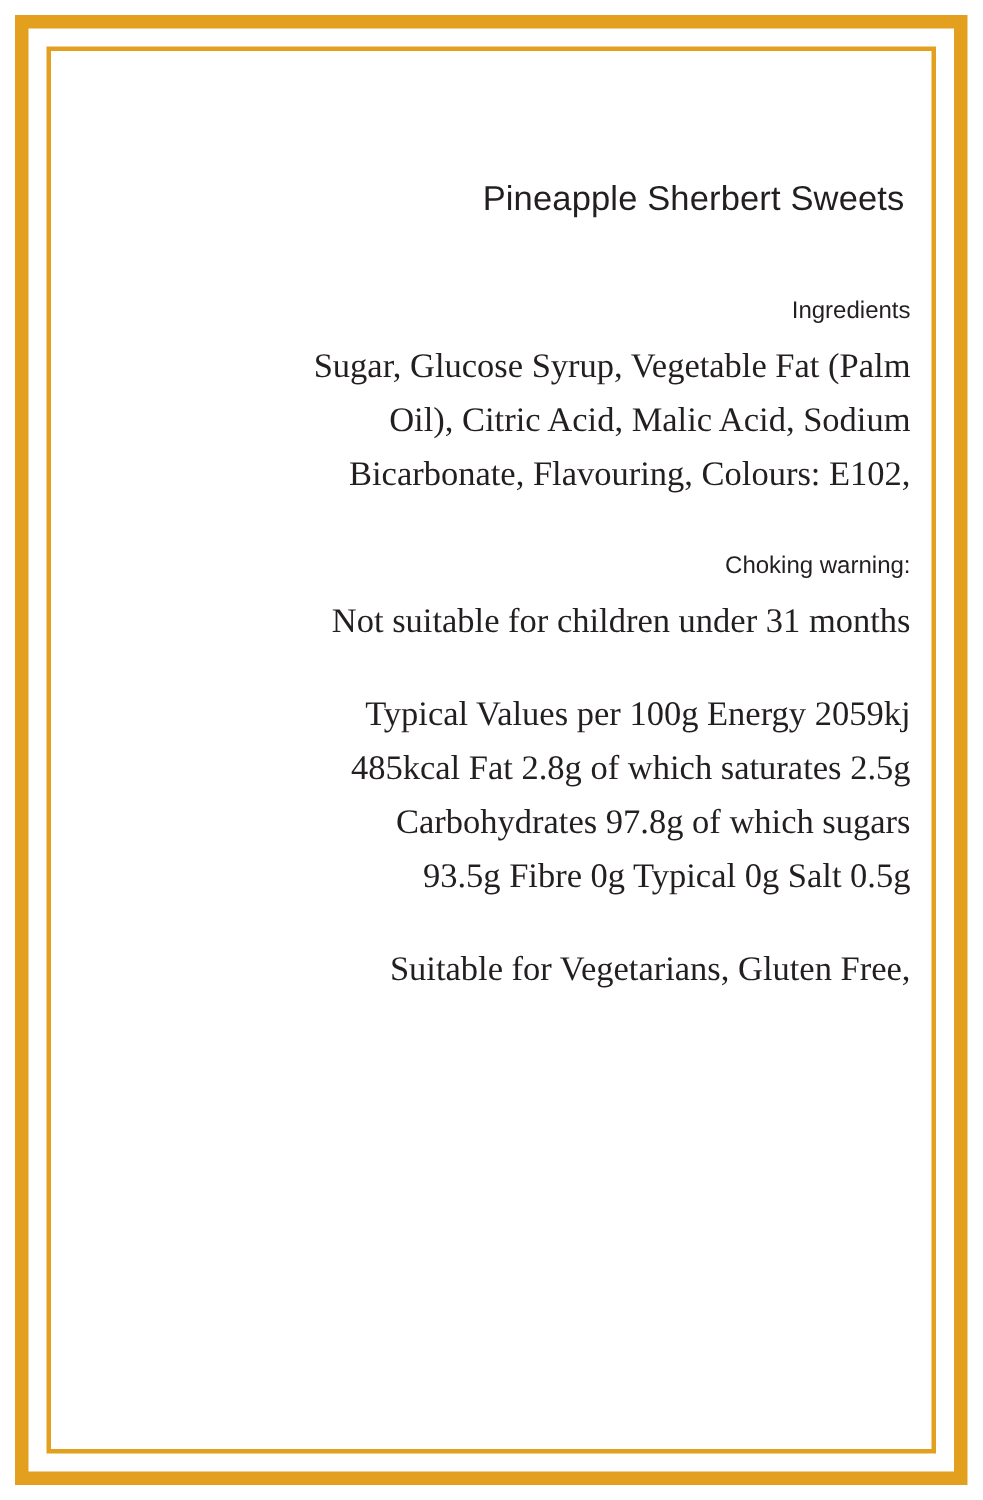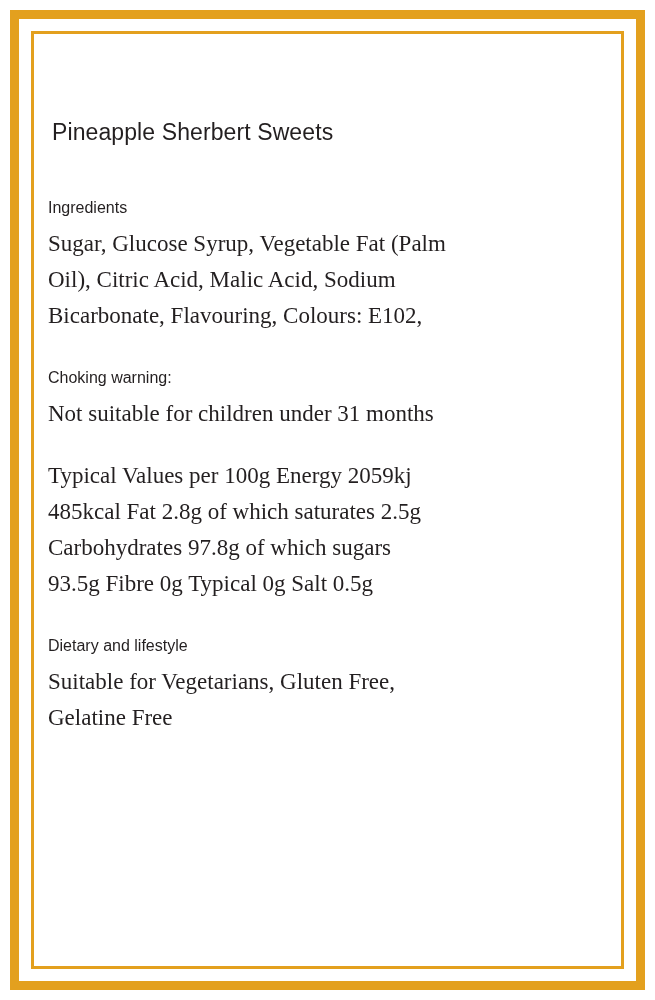--- a/index.html
+++ b/index.html
@@ -47,21 +47,21 @@
   }
 
   .content {
     position: absolute;
     left: 48px;
     top: 48px;
     right: 48px;
     bottom: 48px;
     box-sizing: border-box;
     display: block;
-    text-align: left;
+    text-align: right;
     padding-top: 66px;
   }
 
   .block {
     margin: 0 0 26px 0;
   }
 
   .line {
     font-size: 23px;
     line-height: 36px;
@@ -127,21 +127,19 @@
     <div class="block">
       <ul class="body-lines">
         <li>Typical Values per 100g Energy 2059kj</li>
         <li>485kcal Fat 2.8g of which saturates 2.5g</li>
         <li>Carbohydrates 97.8g of which sugars</li>
         <li>93.5g Fibre 0g Typical 0g Salt 0.5g</li>
       </ul>
     </div>
 
     <div class="block">
-      <p class="heading">Dietary and lifestyle</p>
       <ul class="body-lines">
         <li>Suitable for Vegetarians, Gluten Free,</li>
-        <li>Gelatine Free</li>
       </ul>
     </div>
 
   </div>
 </div>
 
 </body></html>

